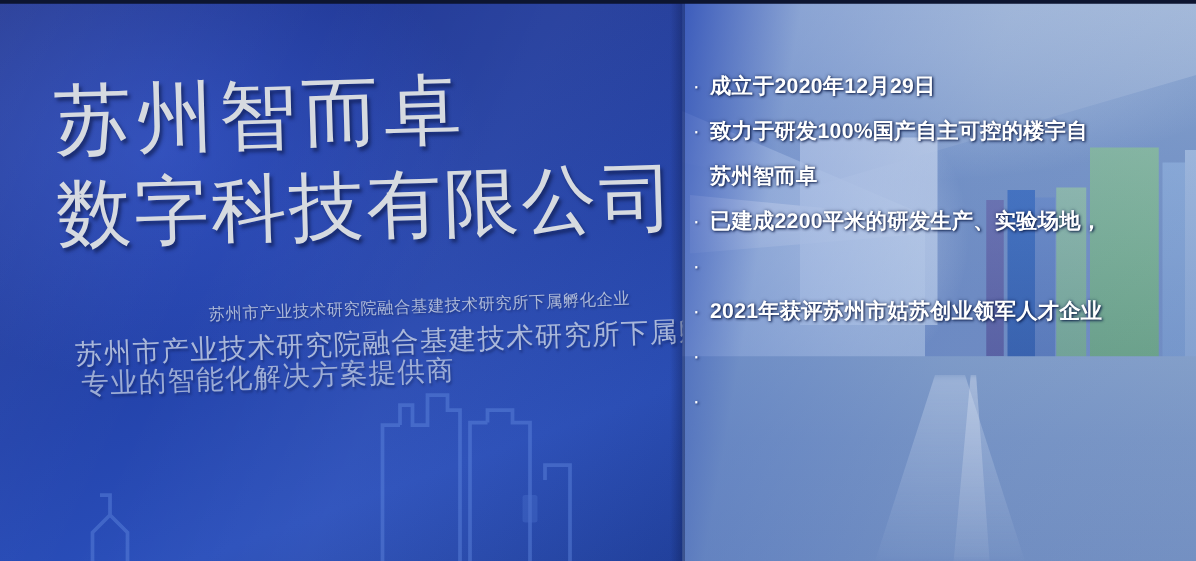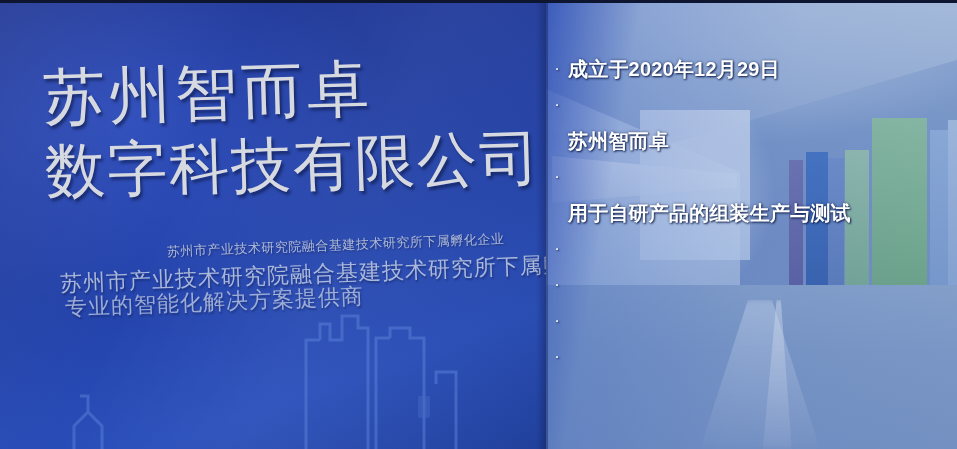--- a/index.html
+++ b/index.html
@@ -237,21 +237,21 @@
     flex: 0 0 22px;
     color: #ffffff;
     font-size: 17px;
     line-height: 34px;
     text-align: center;
     text-shadow: 1px 1px 2px rgba(10,25,70,0.85);
   }
   .bullet-dot.blank { visibility: hidden; }
   .bullet-text {
     color: #ffffff;
-    font-size: 20px;
+    font-size: 17px;
     font-weight: bold;
     line-height: 34px;
     letter-spacing: 0.2px;
     white-space: nowrap;
     text-shadow:
       1px 1px 2px rgba(10,25,70,0.9),
       0 0 3px rgba(10,25,70,0.55);
   }
   .top-hairline {
     position: absolute;
@@ -313,37 +313,36 @@
   </div>
   <div class="wall-edge"></div>
 
   <div class="bullets">
     <div class="bullet-row">
       <span class="bullet-dot">·</span>
       <span class="bullet-text">成立于2020年12月29日</span>
     </div>
     <div class="bullet-row">
       <span class="bullet-dot">·</span>
+      <span class="bullet-text">致力于研发100%国产自主可控的楼宇自</span>
     </div>
     <div class="bullet-row">
       <span class="bullet-dot blank">·</span>
       <span class="bullet-text">苏州智而卓</span>
     </div>
     <div class="bullet-row">
       <span class="bullet-dot">·</span>
-    </div>
-    <div class="bullet-row">
-      <span class="bullet-dot blank">·</span>
-      <span class="bullet-text">用于自研产品的组装生产与测试</span>
-    </div>
-    <div class="bullet-row">
-      <span class="bullet-dot">·</span>
-    </div>
-    <div class="bullet-row">
-      <span class="bullet-dot">·</span>
+      <span class="bullet-text">已建成2200平米的研发生产、实验场地，</span>
+    </div>
+    <div class="bullet-row">
+      <span class="bullet-dot">·</span>
+    </div>
+    <div class="bullet-row">
+      <span class="bullet-dot">·</span>
+      <span class="bullet-text">2021年获评苏州市姑苏创业领军人才企业</span>
     </div>
     <div class="bullet-row">
       <span class="bullet-dot">·</span>
     </div>
     <div class="bullet-row">
       <span class="bullet-dot">·</span>
     </div>
   </div>
 
   <div class="top-hairline"></div>

